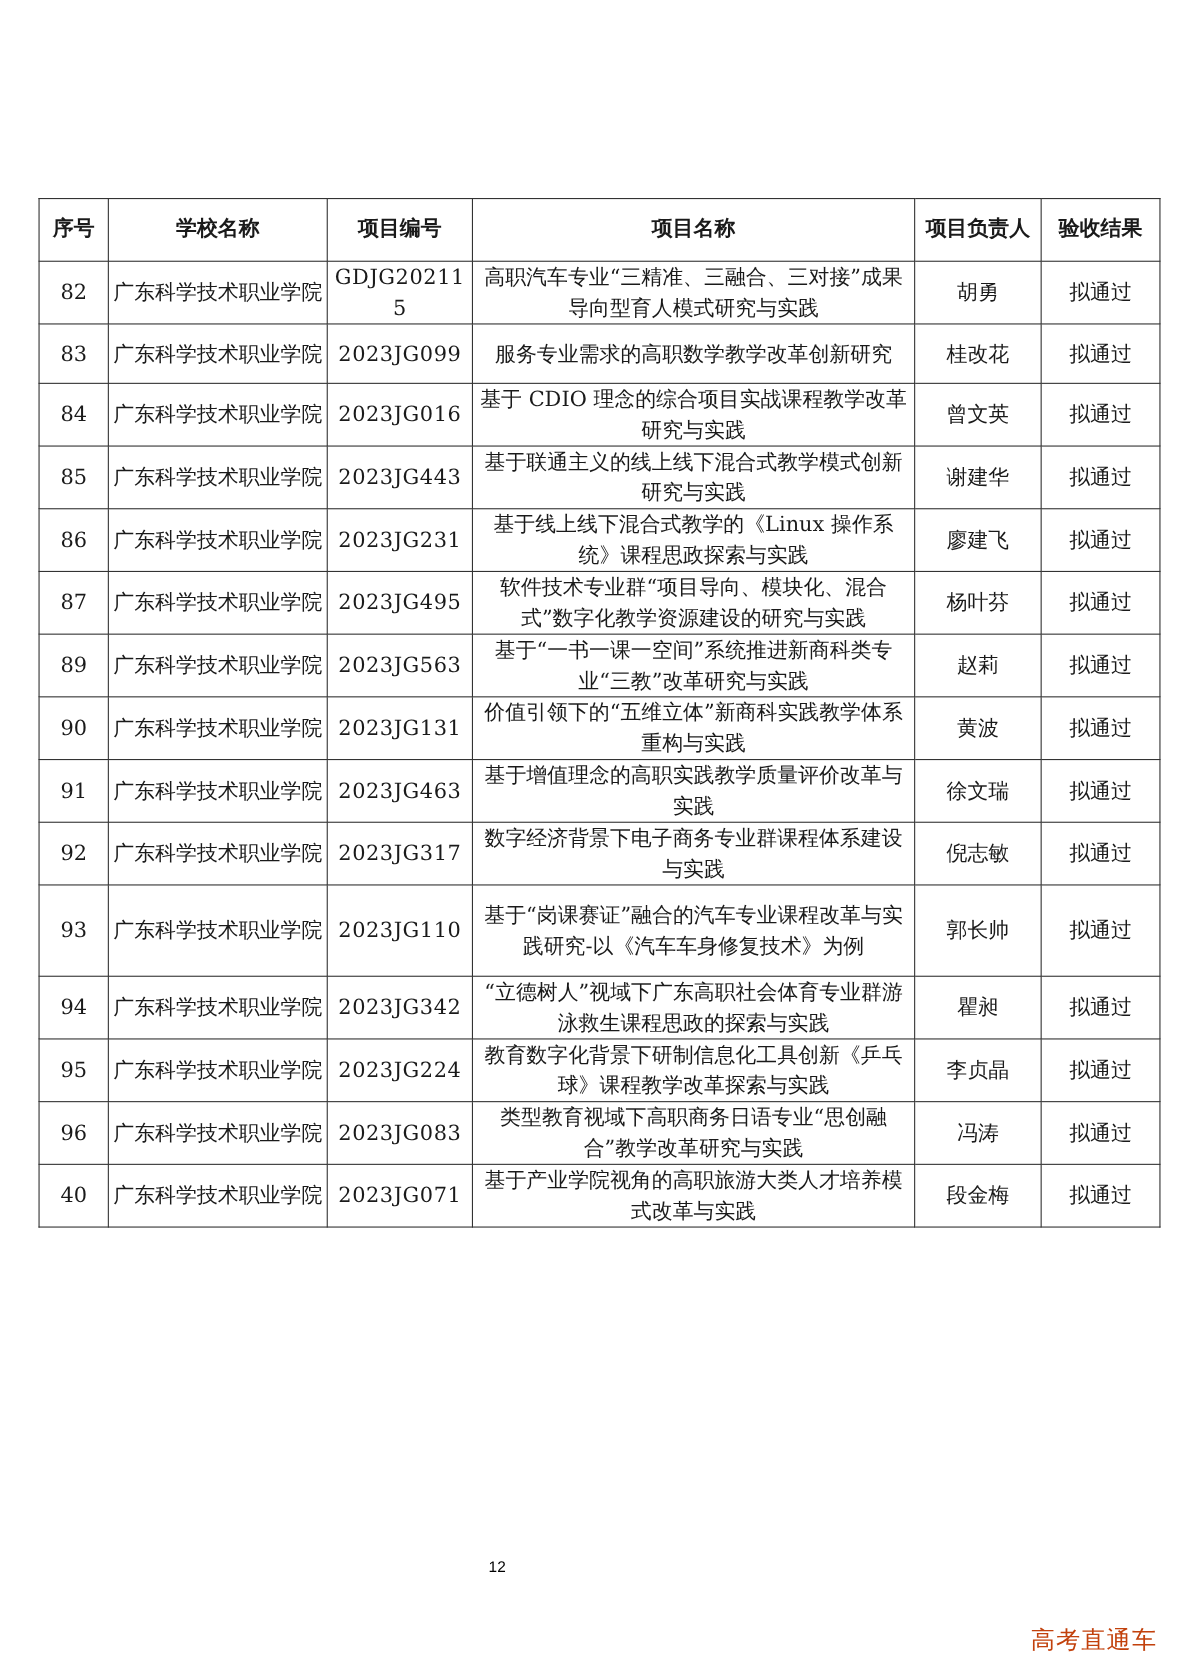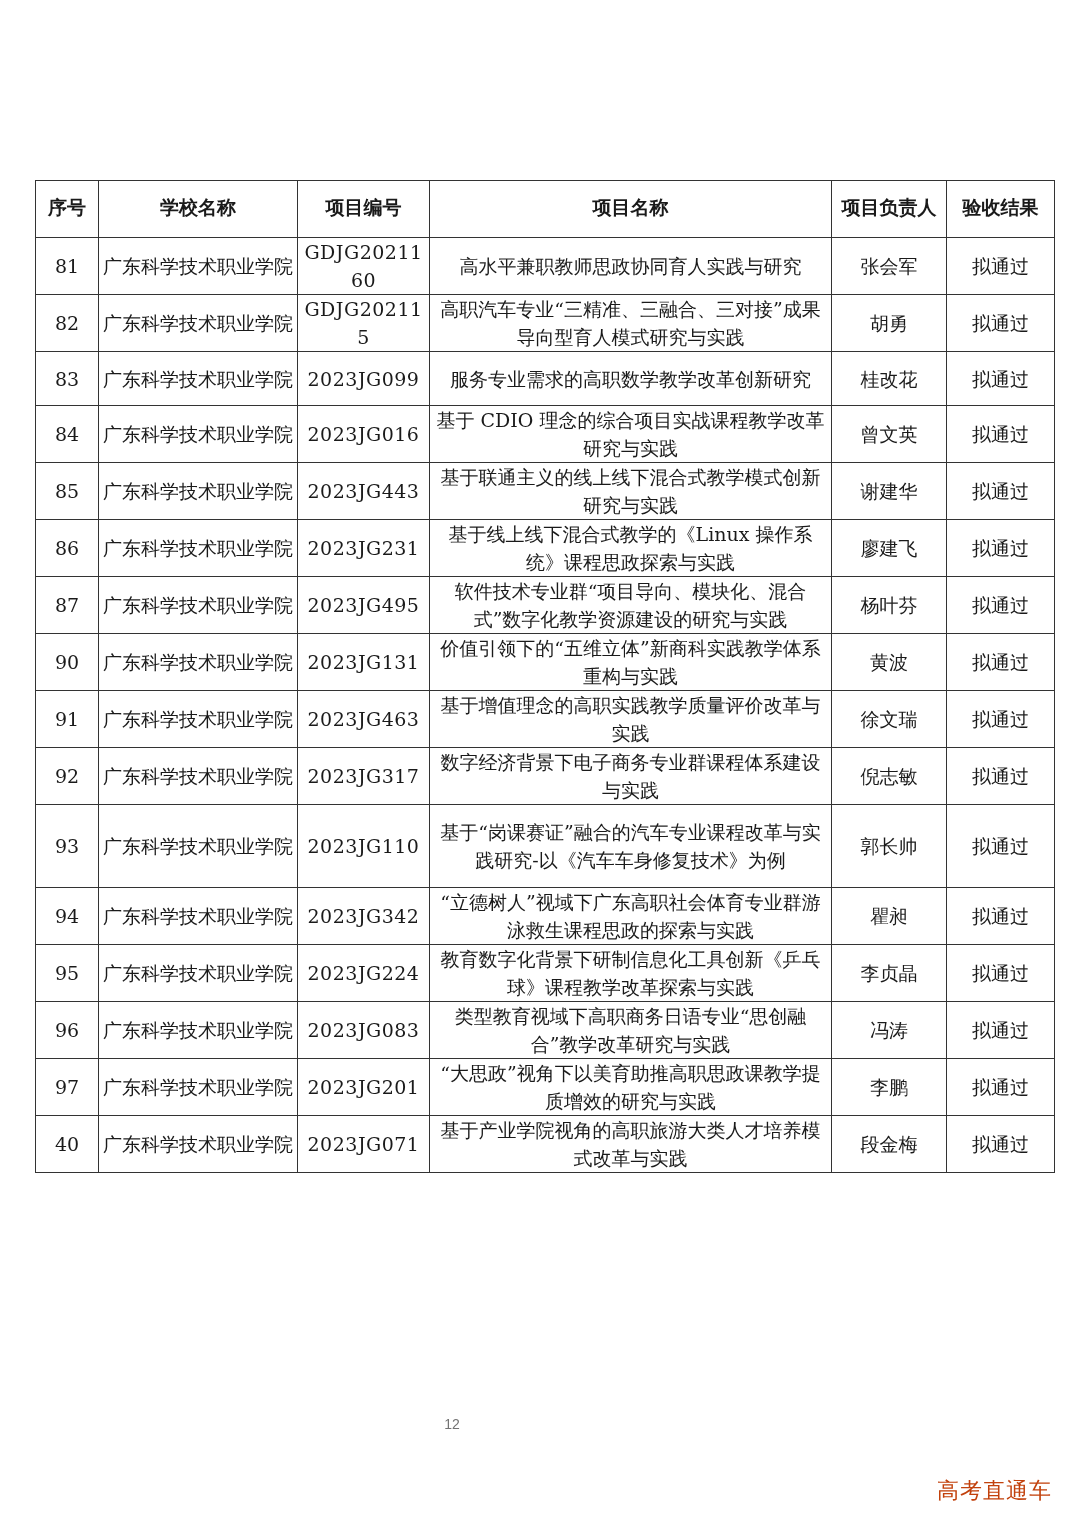--- a/index.html
+++ b/index.html
@@ -9,21 +9,21 @@
               border-collapse:collapse; table-layout:fixed; }
   table.doc th, table.doc td { border:1.5px solid #333; text-align:center;
               vertical-align:middle; padding:0 4px; font-size:19px; line-height:28px; }
   table.doc th { font-family:Liberation Mono, monospace; font-weight:bold;
               font-size:19px; height:56px; }
   table.doc td { height:53px; }
   table.doc tr.tall td { height:82px; }
   td.code { font-size:18px; letter-spacing:0.5px; word-break:break-all; }
   td.title { padding:0 8px; }
   .page-num { position:absolute; left:0; width:904px; top:1416px; text-align:center;
-              font-family:"Liberation Sans",sans-serif; font-size:14px; color:#737373; }
+              font-family:"Liberation Sans",sans-serif; font-size:14px; color:#000000; }
   .watermark { position:absolute; right:28px; top:1476px; font-family:Liberation Mono, monospace;
               font-size:22px; color:#c2410c; letter-spacing:1px; }
 </style>
 </head>
 <body>
 
 <table class="doc">
   <colgroup>
     <col style="width:63px">
       <col style="width:199px">
@@ -36,28 +36,20 @@
     <tr>
       <th>序号</th>
       <th>学校名称</th>
       <th>项目编号</th>
       <th>项目名称</th>
       <th>项目负责人</th>
       <th>验收结果</th>
     </tr>
   </thead>
   <tbody id="rows">
-      <tr>
-        <td>81</td>
-        <td>广东科学技术职业学院</td>
-        <td class="code">GDJG2021160</td>
-        <td class="title">高水平兼职教师思政协同育人实践与研究</td>
-        <td>张会军</td>
-        <td>拟通过</td>
-      </tr>
       <tr>
         <td>82</td>
         <td>广东科学技术职业学院</td>
         <td class="code">GDJG202115</td>
         <td class="title">高职汽车专业“三精准、三融合、三对接”成果导向型育人模式研究与实践</td>
         <td>胡勇</td>
         <td>拟通过</td>
       </tr>
       <tr>
         <td>83</td>
@@ -90,20 +82,28 @@
         <td class="title">基于线上线下混合式教学的《Linux 操作系统》课程思政探索与实践</td>
         <td>廖建飞</td>
         <td>拟通过</td>
       </tr>
       <tr>
         <td>87</td>
         <td>广东科学技术职业学院</td>
         <td class="code">2023JG495</td>
         <td class="title">软件技术专业群“项目导向、模块化、混合式”数字化教学资源建设的研究与实践</td>
         <td>杨叶芬</td>
+        <td>拟通过</td>
+      </tr>
+      <tr>
+        <td>89</td>
+        <td>广东科学技术职业学院</td>
+        <td class="code">2023JG563</td>
+        <td class="title">基于“一书一课一空间”系统推进新商科类专业“三教”改革研究与实践</td>
+        <td>赵莉</td>
         <td>拟通过</td>
       </tr>
       <tr>
         <td>90</td>
         <td>广东科学技术职业学院</td>
         <td class="code">2023JG131</td>
         <td class="title">价值引领下的“五维立体”新商科实践教学体系重构与实践</td>
         <td>黄波</td>
         <td>拟通过</td>
       </tr>
@@ -149,28 +149,20 @@
       </tr>
       <tr>
         <td>96</td>
         <td>广东科学技术职业学院</td>
         <td class="code">2023JG083</td>
         <td class="title">类型教育视域下高职商务日语专业“思创融合”教学改革研究与实践</td>
         <td>冯涛</td>
         <td>拟通过</td>
       </tr>
       <tr>
-        <td>97</td>
-        <td>广东科学技术职业学院</td>
-        <td class="code">2023JG201</td>
-        <td class="title">“大思政”视角下以美育助推高职思政课教学提质增效的研究与实践</td>
-        <td>李鹏</td>
-        <td>拟通过</td>
-      </tr>
-      <tr>
         <td>40</td>
         <td>广东科学技术职业学院</td>
         <td class="code">2023JG071</td>
         <td class="title">基于产业学院视角的高职旅游大类人才培养模式改革与实践</td>
         <td>段金梅</td>
         <td>拟通过</td>
       </tr>
     </tbody>
 </table>
 

